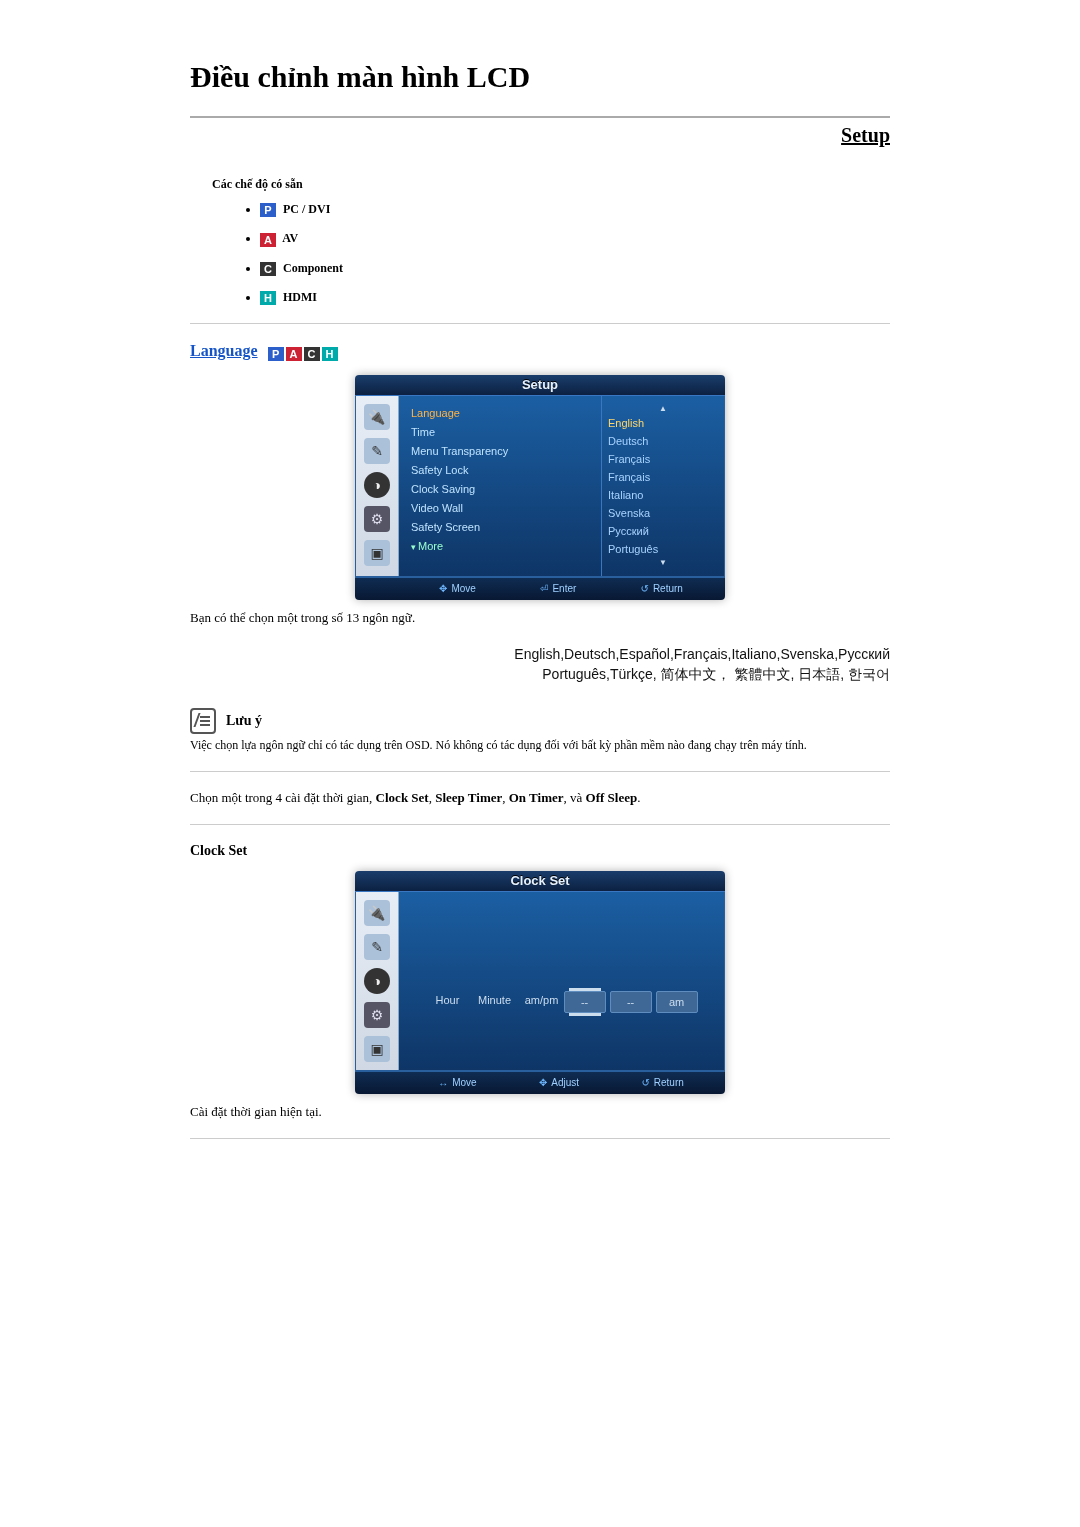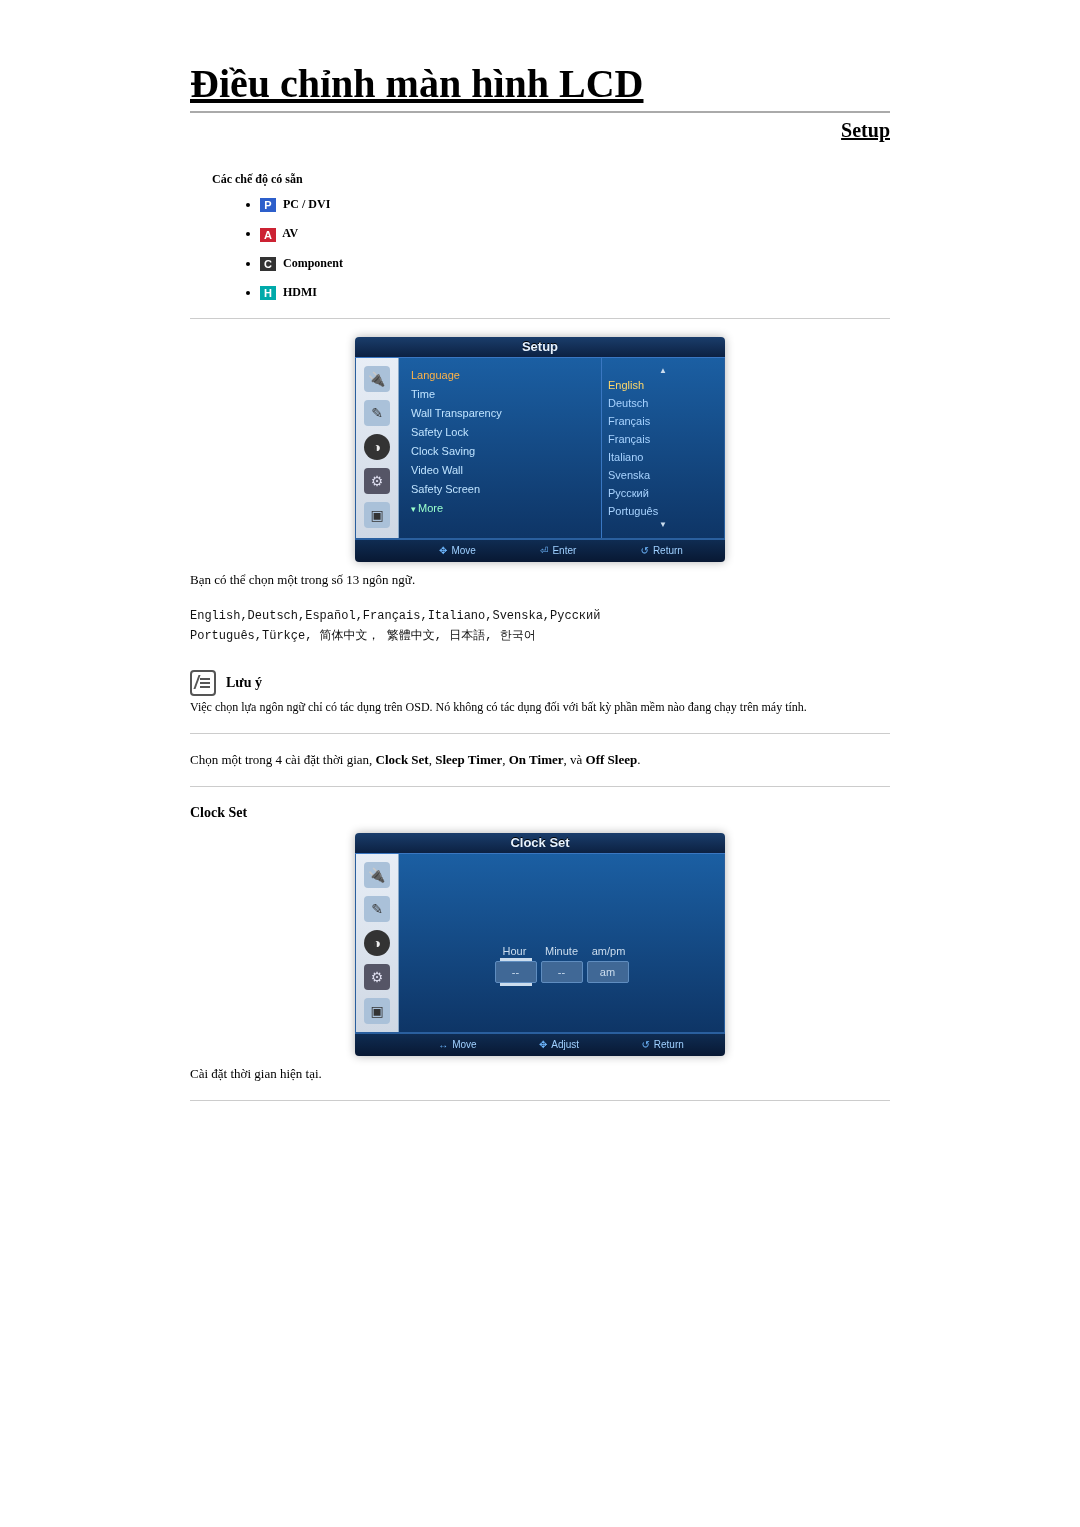--- a/index.html
+++ b/index.html
@@ -9,24 +9,23 @@
     background: #fff;
     color: #000;
   }
   .page {
     width: 780px;
     margin: 0 auto;
     padding: 60px 40px 80px 40px;
     box-sizing: border-box;
   }
   .page-title {
-    font-size: 40px;
-    font-weight: bold;
-    margin: 0 0 4px 0;
-    text-decoration: underline;
+    font-size: 30px;
+    font-weight: bold;
+    margin: 0 0 22px 0;
   }
   hr.title-rule {
     border: none;
     border-top: 2px solid #aaa;
     margin: 0 0 6px 0;
   }
   hr.thin {
     border: none;
     border-top: 1px solid #ccc;
     margin: 18px 0;
@@ -219,21 +218,21 @@
     display: flex;
     justify-content: space-around;
     padding: 0 10px;
   }
   .osd-footer .sym { color: #6fb8ff; margin-right: 4px; }
 
   
   .osd-center {
     flex: 1;
     display: flex;
-    flex-direction: column;
+    flex-direction: row;
     align-items: center;
     justify-content: center;
     margin-top: 42px;
   }
   .clock-labels {
     font-size: 11px;
     color: #cde;
     margin-bottom: 4px;
   }
   .clock-labels span { display: inline-block; width: 44px; text-align: center; }
@@ -248,23 +247,23 @@
     font-size: 11px;
     color: #cde;
     position: relative;
   }
   .clock-cell.active {
     box-shadow: 0 -8px 0 -5px #cde, 0 8px 0 -5px #cde;
   }
 
   
   .lang-block {
-    font-family: Liberation Mono, monospace;
-    font-size: 12px;
-    text-align: left;
+    font-family: Liberation Sans, sans-serif;
+    font-size: 14px;
+    text-align: right;
     line-height: 20px;
     margin: 18px auto;
     color: #111;
   }
   .sub-heading {
     font-size: 14px;
     font-weight: bold;
     margin: 0 0 12px 0;
   }
 </style>
@@ -292,35 +291,44 @@
       <span>Component</span>
     </li>
     <li>
       <span class="mode-badge b-h">H</span>
       <span>HDMI</span>
     </li>
   </ul>
 
   <hr class="thin">
 
+  <div class="section-row">
+    <a class="section-link">Language</a>
+    <span class="section-badges">
+      <span class="mode-badge b-p">P</span>
+      <span class="mode-badge b-a">A</span>
+      <span class="mode-badge b-c">C</span>
+      <span class="mode-badge b-h">H</span>
+    </span>
+  </div>
 
   <div class="osd">
     <div class="osd-title">Setup</div>
     <div class="osd-body">
       <div class="osd-sidebar">
         <div class="ic">🔌</div>
         <div class="ic">✎</div>
         <div class="ic dark">◑</div>
         <div class="ic gear">⚙</div>
         <div class="ic">▣</div>
       </div>
       <div class="osd-menu">
         <div class="row active">Language</div>
         <div class="row">Time</div>
-        <div class="row">Wall Transparency</div>
+        <div class="row">Menu Transparency</div>
         <div class="row">Safety Lock</div>
         <div class="row">Clock Saving</div>
         <div class="row">Video Wall</div>
         <div class="row">Safety Screen</div>
         <div class="more">More</div>
       </div>
       <div class="osd-options">
         <div class="arrow-up">▲</div>
         <div class="opt highlight">English</div>
         <div class="opt">Deutsch</div>

